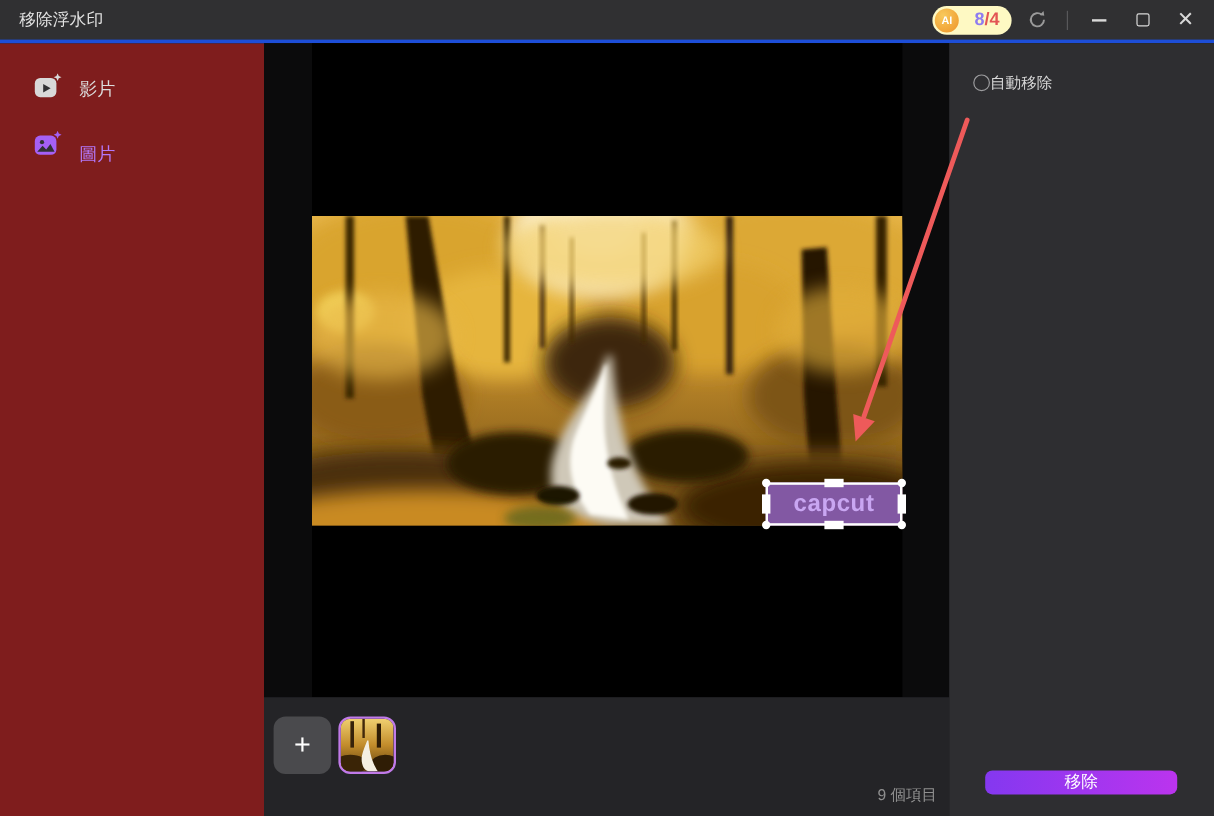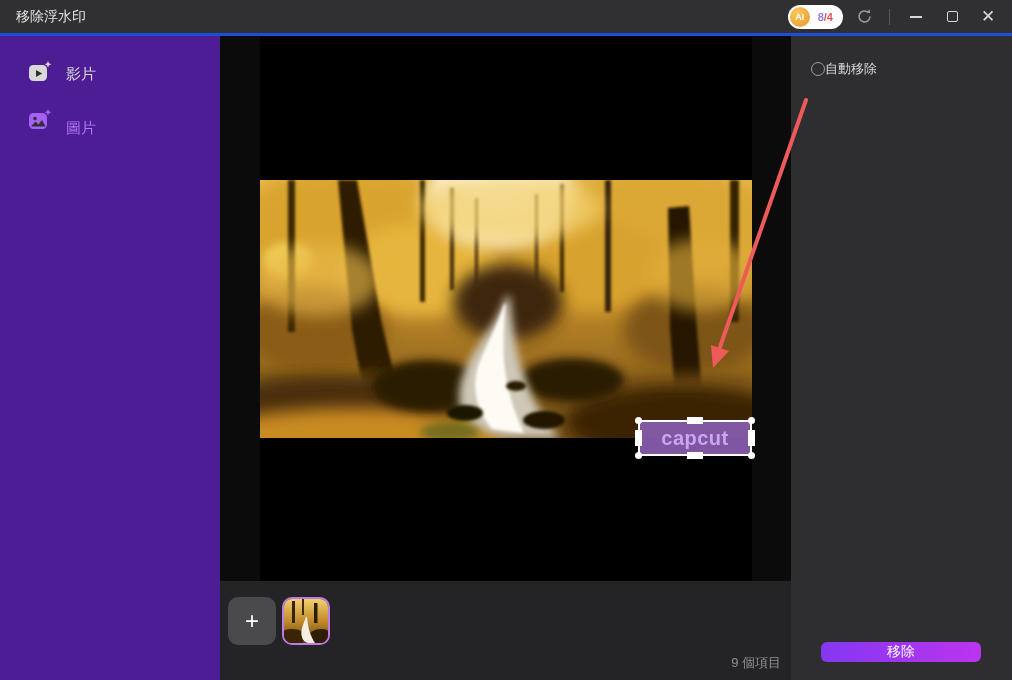--- a/index.html
+++ b/index.html
@@ -5,49 +5,49 @@
   * { margin:0; padding:0; box-sizing:border-box; }
   html,body { background:#1a1a1b; }
   body { font-family:"Liberation Sans", sans-serif; }
   .window { position:relative; width:1012px; height:680px; background:#0b0b0c; overflow:hidden; }
 
   
   .titlebar { position:relative; height:36px; background:#303032; display:flex; align-items:center;
               justify-content:space-between; padding:0 10px 0 16px; border-bottom:3px solid #1d4ed8; }
   .tb-title { color:#e3e3e3; font-size:14px; }
   .tb-right { display:flex; align-items:center; gap:8px; }
-  .ai-pill { display:flex; align-items:center; height:24px; background:#ffffff; border-radius:12px;
-             padding:0 10px 0 2px; gap:8px; }
+  .ai-pill { display:flex; align-items:center; height:24px; background:#fef9c3; border-radius:12px;
+             padding:0 10px 0 2px; gap:13px; }
   .ai-circle { width:20px; height:20px; border-radius:50%; background:radial-gradient(circle at 35% 30%, #f8c95c, #ee9428);
                color:#fff; font-size:9px; font-weight:bold; display:flex; align-items:center; justify-content:center; }
-  .credits { font-size:11px; font-weight:bold; }
+  .credits { font-size:15px; font-weight:bold; }
   .credits .used { color:#8f7cf0; }
   .credits .total { color:#e25555; }
   .tb-icon { display:flex; align-items:center; justify-content:center; width:26px; height:26px; cursor:pointer; }
   .tb-divider { width:1px; height:16px; background:#58585a; margin:0 4px; }
   .win-btn { width:28px; height:28px; display:flex; align-items:center; justify-content:center;
              color:#d9d9d9; cursor:pointer; }
   .min-bar { display:block; width:12px; height:2px; background:#d9d9d9; }
   .max-box { display:block; width:11px; height:11px; border:1.5px solid #d9d9d9; border-radius:2px; }
   .close-x { font-size:17px; line-height:1; }
 
   
   .body { display:flex; height:644px; }
-  .sidebar { width:220px; height:100%; background:#4c1d95; padding-top:14px; flex-shrink:0; }
+  .sidebar { width:220px; height:100%; background:#7f1d1d; padding-top:14px; flex-shrink:0; }
   .side-item { display:flex; align-items:center; height:48px; padding-left:28px; gap:14px; cursor:pointer; }
   .side-item .lbl { font-size:15px; color:#dcdcdc; }
   .side-item.active .lbl { color:#b478fa;margin-top:12px; }
 
   .main { width:571px; height:100%; flex-shrink:0; display:flex; flex-direction:column; }
   .canvas { position:relative; height:545px; background:#0b0b0c; }
   .stage { position:absolute; left:40px; top:0; width:492px; height:545px; background:#000; }
   .photo { position:absolute; left:0; top:144px; width:492px; height:258px; display:block; }
 
   
-  .selection { position:absolute; left:378px; top:384px; width:114px; height:36px;
+  .selection { position:absolute; left:378px; top:366px; width:114px; height:36px;
                background:rgba(137,93,177,0.92); border:2px solid #ffffff;
                display:flex; align-items:center; justify-content:center; cursor:move; }
   .wm-text { color:#c9a6f2; font-size:20px; font-weight:bold; letter-spacing:0.5px; }
   .hd { position:absolute; background:#fff; z-index:3; }
   .hd-c { width:7px; height:7px; border-radius:50%; }
   .hd-tl { left:-5px; top:-5px; } .hd-tr { right:-5px; top:-5px; }
   .hd-bl { left:-5px; bottom:-5px; } .hd-br { right:-5px; bottom:-5px; }
   .hd-t { width:16px; height:7px; left:calc(50% - 8px); top:-5px; }
   .hd-b { width:16px; height:7px; left:calc(50% - 8px); bottom:-5px; }
   .hd-l { width:7px; height:16px; top:calc(50% - 8px); left:-5px; }

